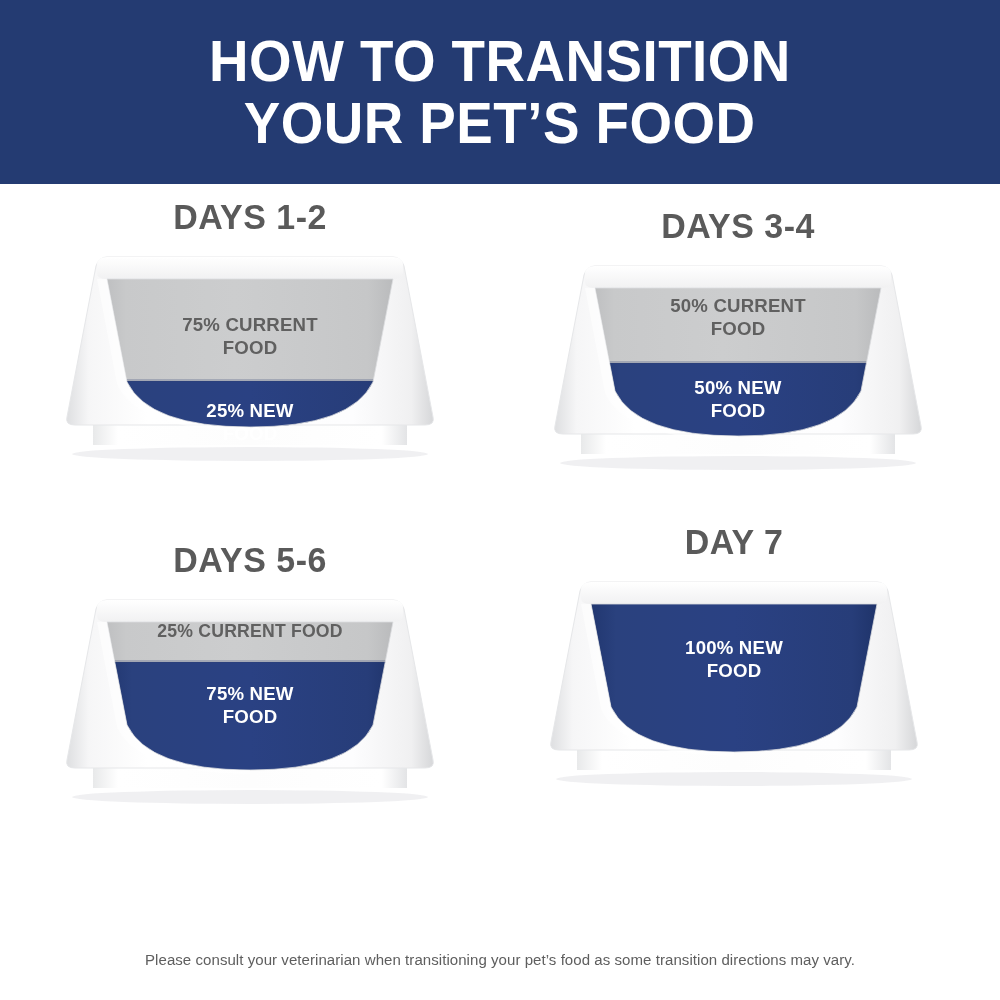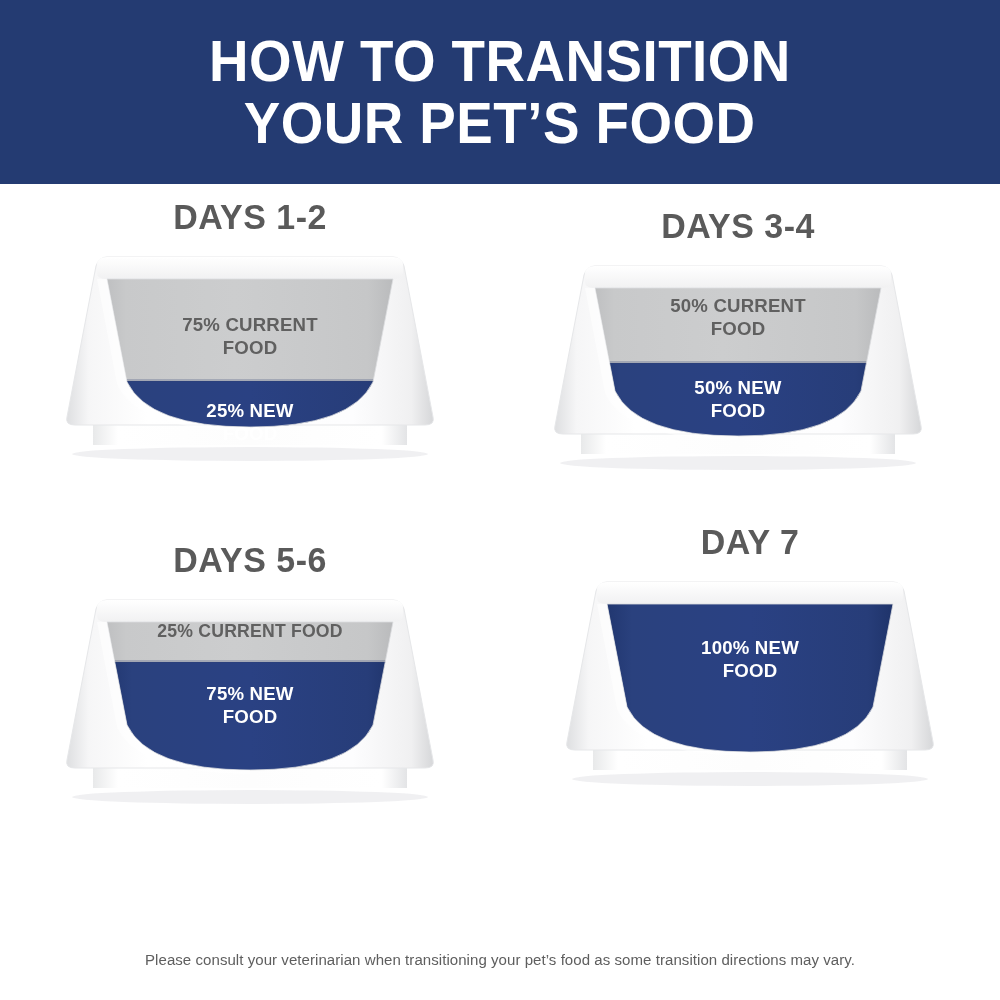--- a/index.html
+++ b/index.html
@@ -33,21 +33,21 @@
   
   .grid{
     position:absolute;left:0;top:184px;width:1000px;height:660px;
   }
   .cell{
     position:absolute;width:500px;height:330px;
   }
   .cell.c0{left:0;top:13px;}
   .cell.c1{left:488px;top:22px;}
   .cell.c2{left:0;top:356px;}
-  .cell.c3{left:500px;top:338px;text-decoration:underline;}
+  .cell.c3{left:484px;top:338px;text-decoration:underline;}
 
   .day-title{
     position:absolute;left:0;top:0;width:500px;
     text-align:center;
     color:#5a5a5a;
     font-weight:bold;
     font-size:35px;
     letter-spacing:0.5px;
     transform:scaleX(0.97);
   }

